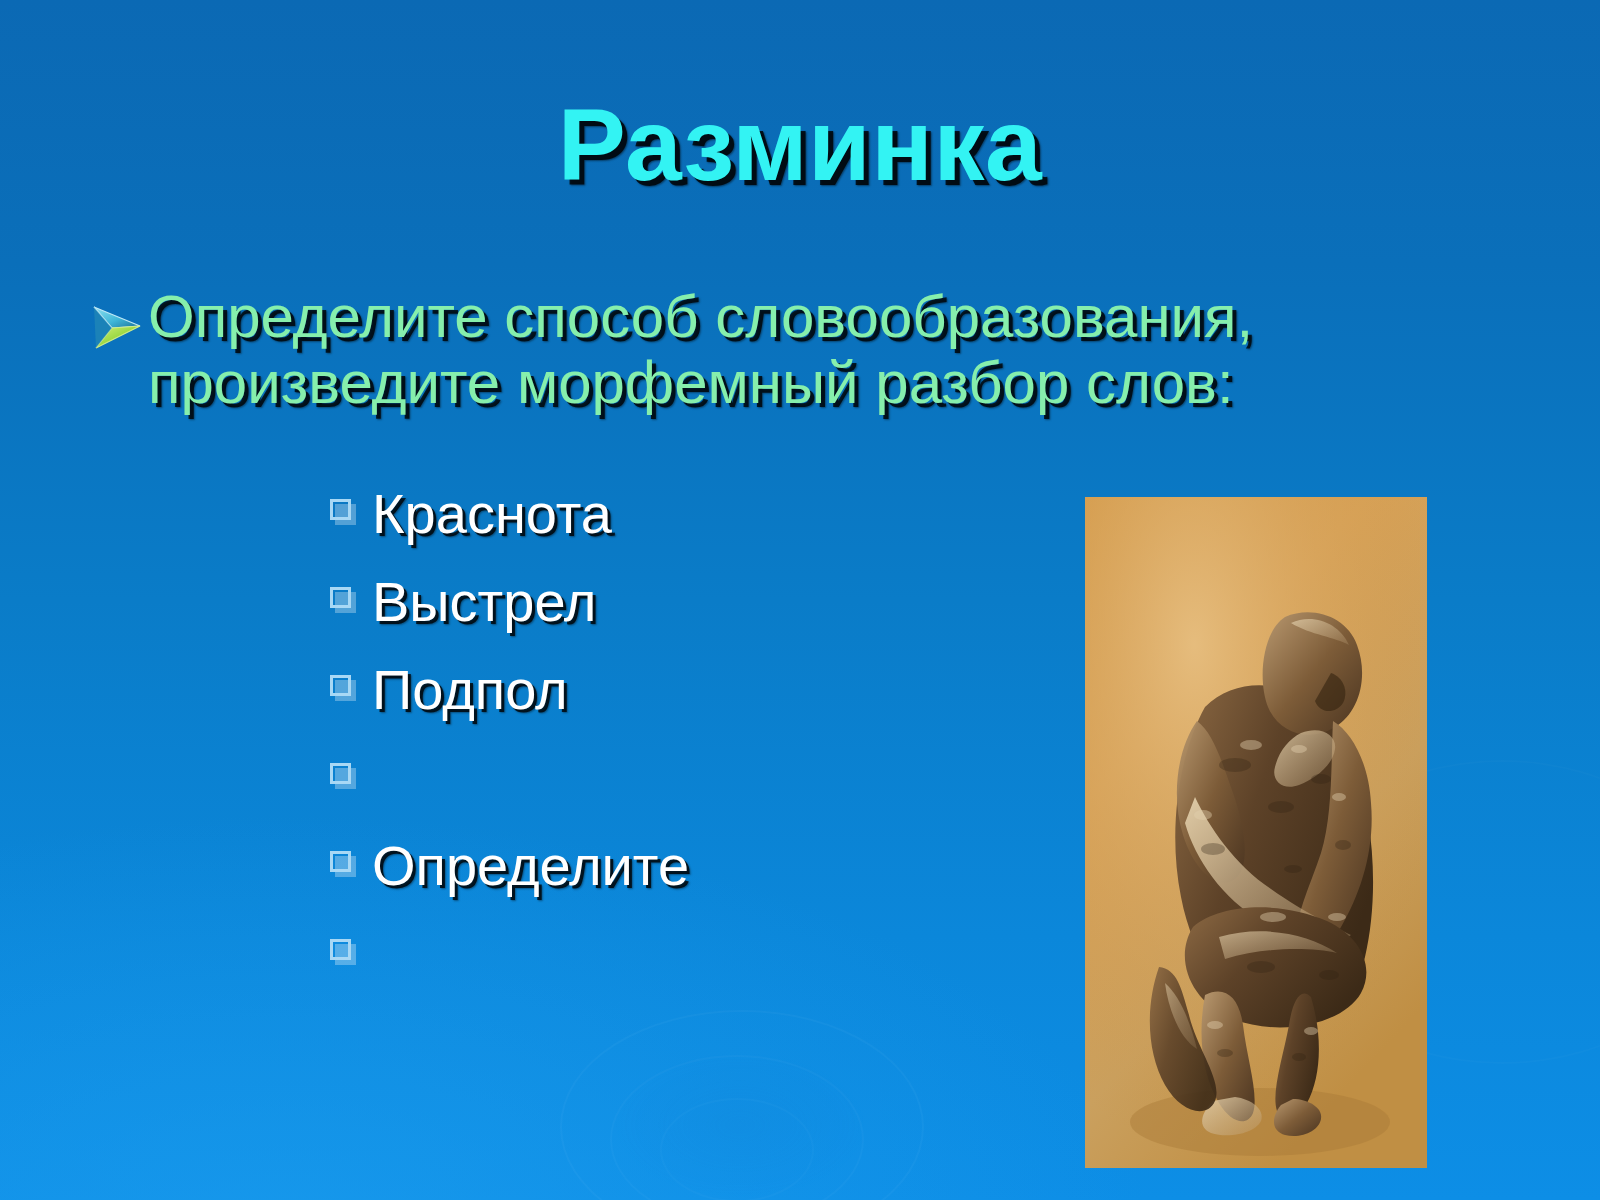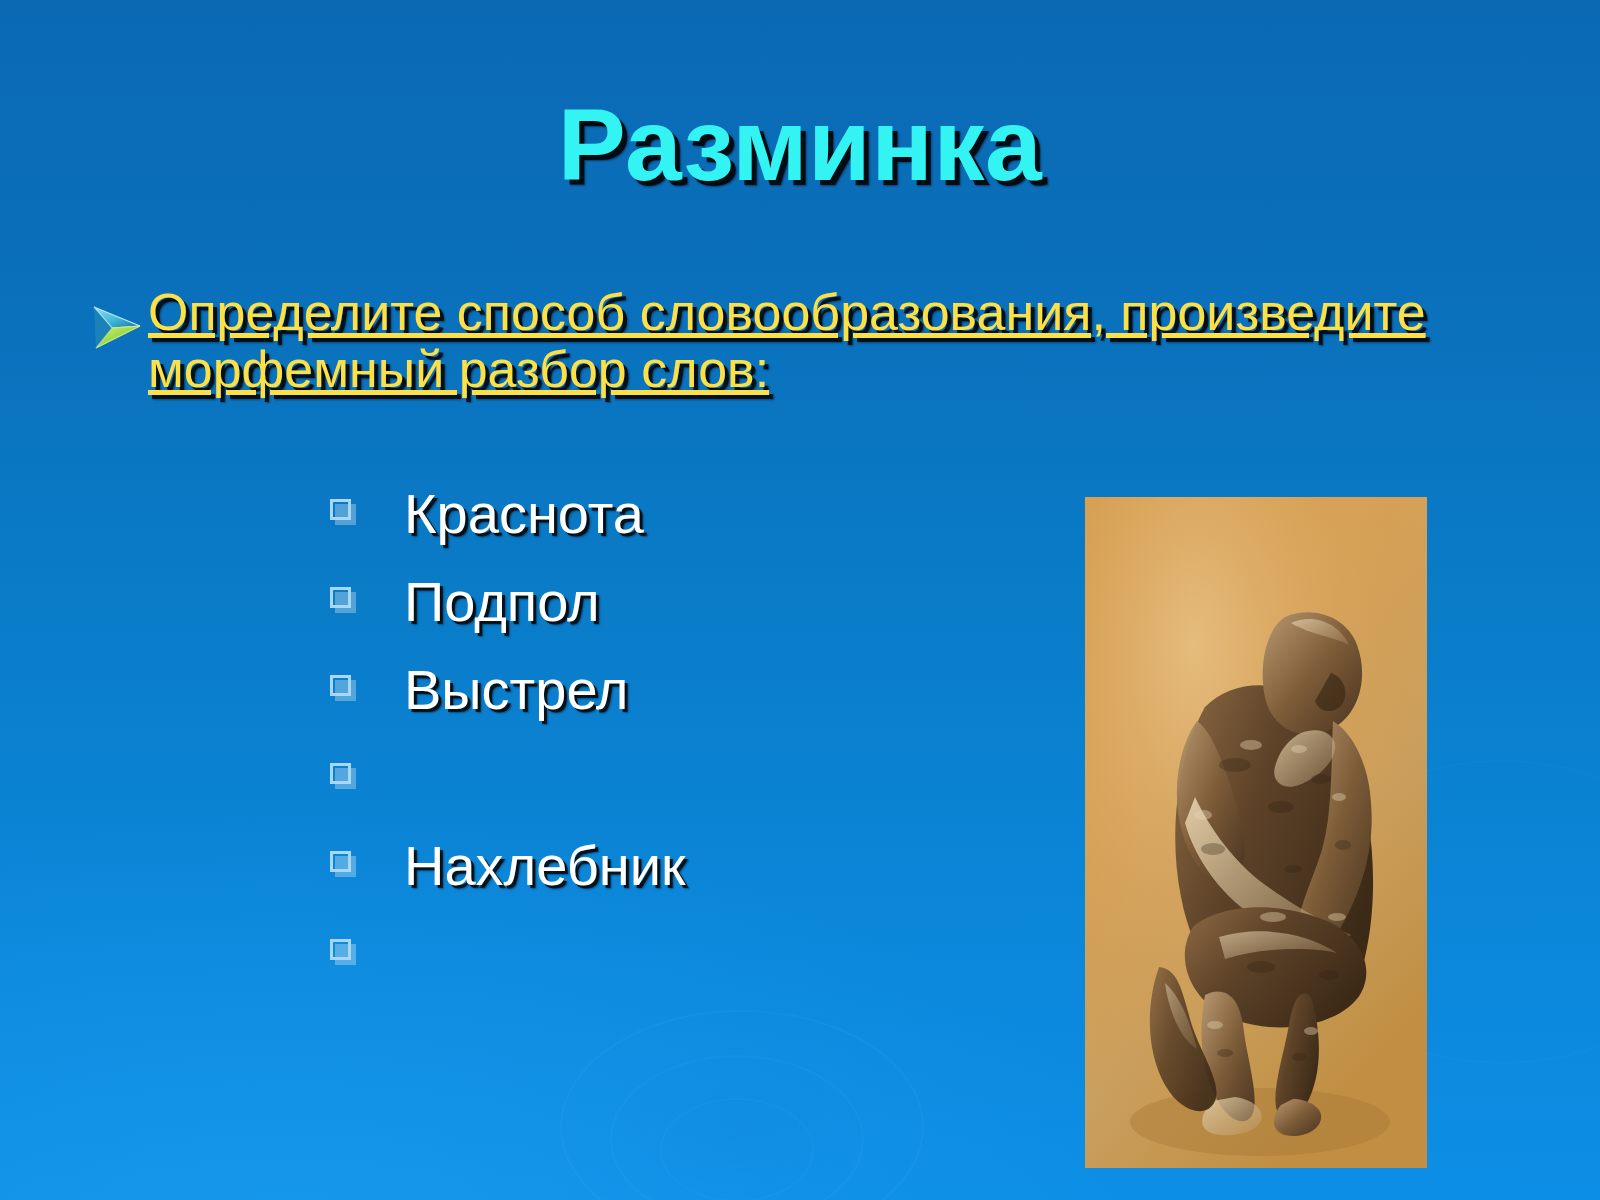--- a/index.html
+++ b/index.html
@@ -84,27 +84,26 @@
     flex: 0 0 auto;
     width: 62px;
     height: 58px;
     margin-top: 14px;
     position: relative;
   }
   .l1-marker svg { display: block; }
 
   .l1-text {
     flex: 1 1 auto;
-    font-size: 52px;
+    font-size: 60px;
     line-height: 1.10;
-    color: #fde047;
+    color: #86efac;
     text-shadow:
       4px 4px 0 rgba(0,0,0,0.78),
       5px 5px 2px rgba(0,0,0,0.40);
-    text-decoration: underline;
   }
 
   
   #sub-list {
     position: absolute;
     left: 330px;
     top: 470px;
     margin: 0;
     padding: 0;
     list-style: none;
@@ -144,21 +143,20 @@
   }
 
   .sub-text {
     font-size: 56px;
     line-height: 1;
     color: #ffffff;
     white-space: nowrap;
     text-shadow:
       3px 3px 0 rgba(0,0,0,0.78),
       4px 4px 2px rgba(0,0,0,0.38);
-    margin-left: 32px;
   }
 
   
   #thinker-figure {
     position: absolute;
     left: 1085px;
     top: 497px;
     width: 342px;
     height: 671px;
     overflow: hidden;
@@ -214,41 +212,41 @@
         <span class="sq-shadow"></span>
           <span class="sq-main"></span>
       </span>
       <span class="sub-text">Краснота</span>
     </li>
     <li class="sub-item">
       <span class="sub-marker">
         <span class="sq-shadow"></span>
           <span class="sq-main"></span>
       </span>
+      <span class="sub-text">Выстрел</span>
+    </li>
+    <li class="sub-item">
+      <span class="sub-marker">
+        <span class="sq-shadow"></span>
+          <span class="sq-main"></span>
+      </span>
       <span class="sub-text">Подпол</span>
     </li>
     <li class="sub-item">
       <span class="sub-marker">
         <span class="sq-shadow"></span>
           <span class="sq-main"></span>
       </span>
-      <span class="sub-text">Выстрел</span>
-    </li>
-    <li class="sub-item">
-      <span class="sub-marker">
-        <span class="sq-shadow"></span>
-          <span class="sq-main"></span>
-      </span>
-    </li>
-    <li class="sub-item">
-      <span class="sub-marker">
-        <span class="sq-shadow"></span>
-          <span class="sq-main"></span>
-      </span>
-      <span class="sub-text">Нахлебник</span>
+    </li>
+    <li class="sub-item">
+      <span class="sub-marker">
+        <span class="sq-shadow"></span>
+          <span class="sq-main"></span>
+      </span>
+      <span class="sub-text">Определите</span>
     </li>
     <li class="sub-item">
       <span class="sub-marker">
         <span class="sq-shadow"></span>
           <span class="sq-main"></span>
       </span>
     </li>
   </ul>
 
   <div id="thinker-figure">

